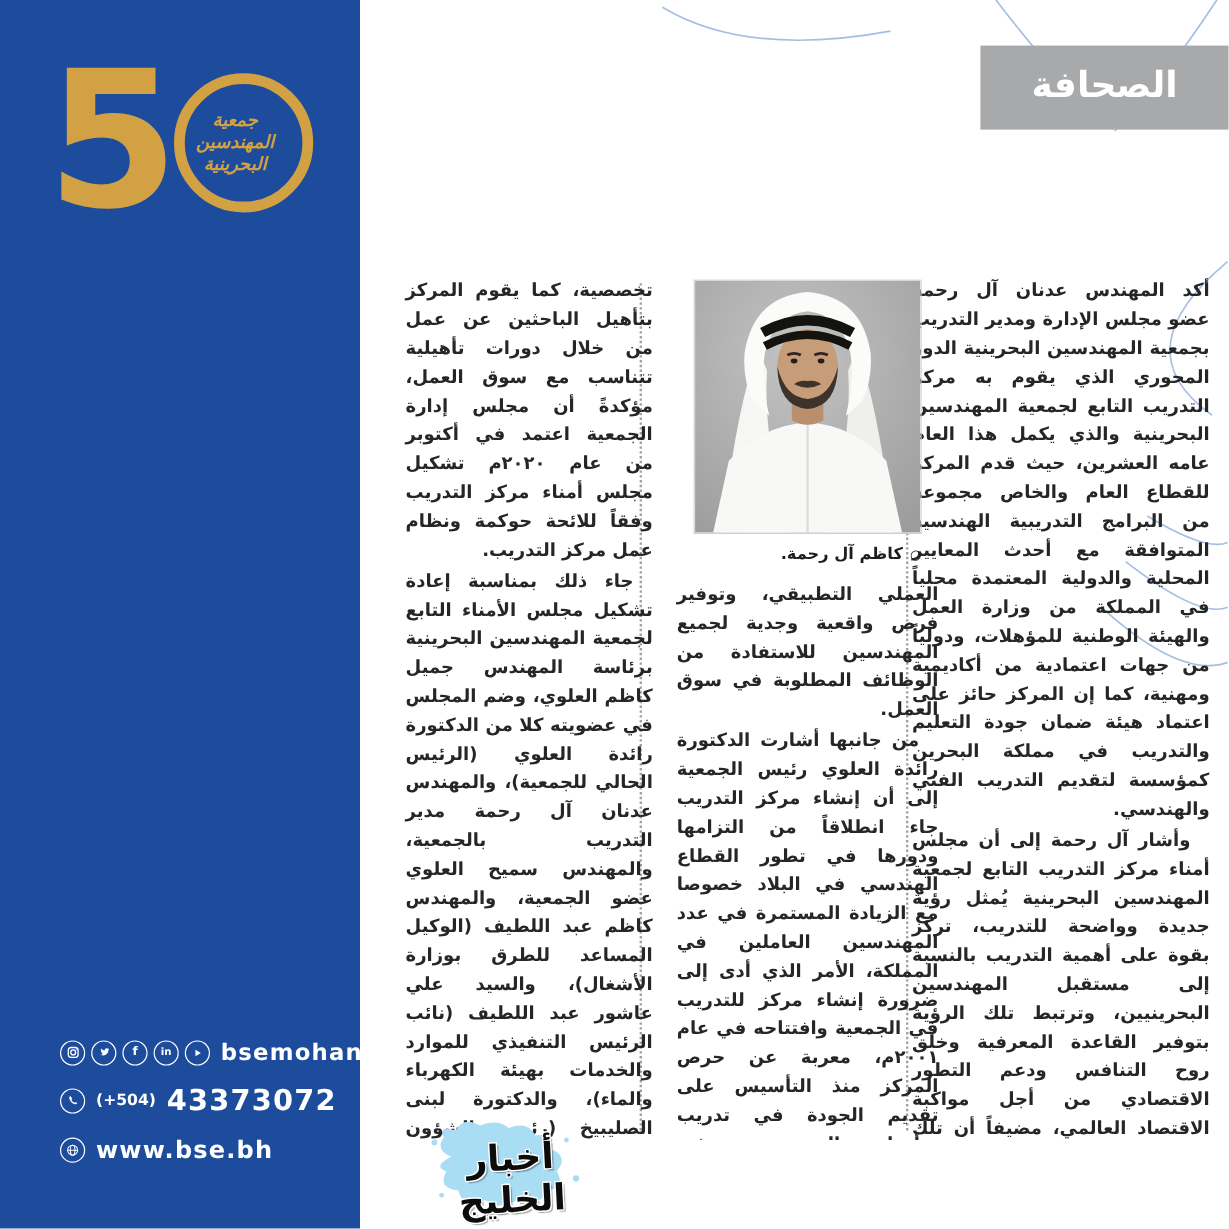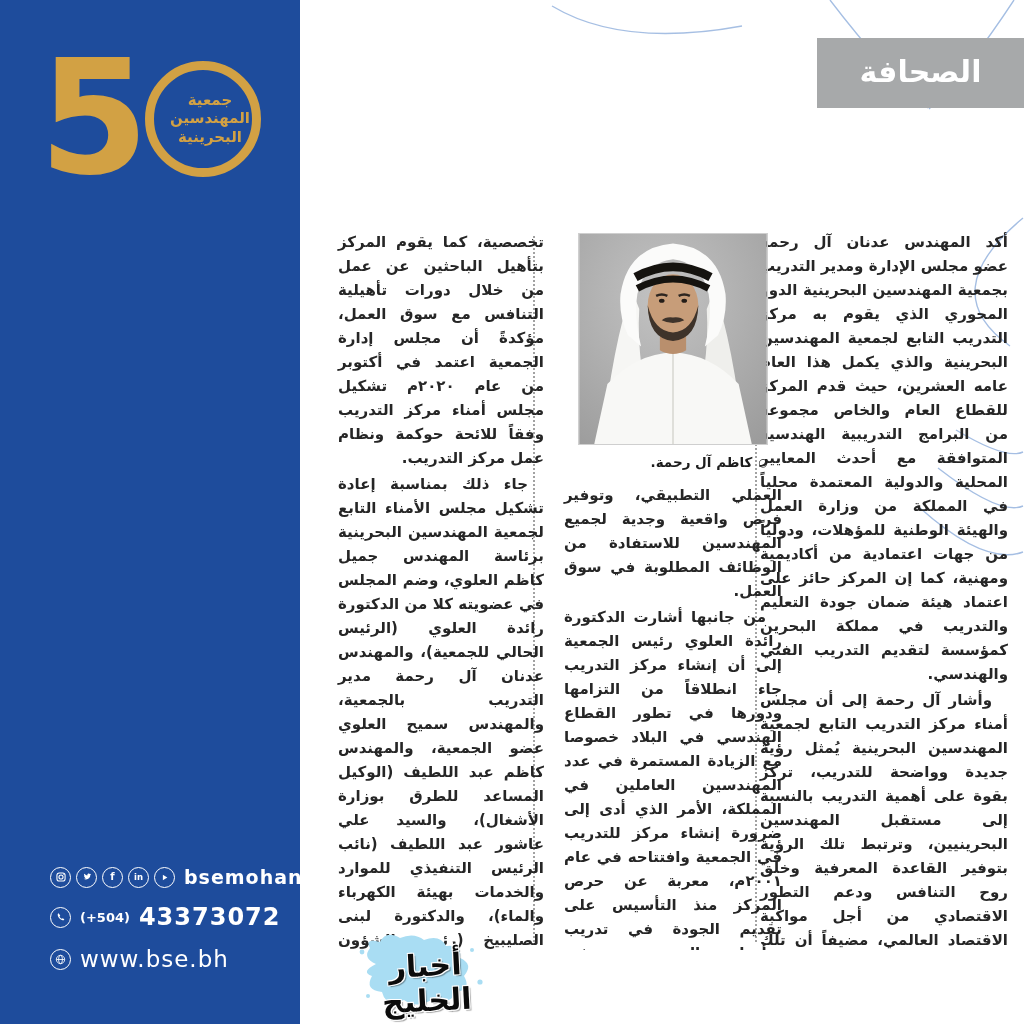--- a/index.html
+++ b/index.html
@@ -10,35 +10,35 @@
   html,body{background:#fff;}
   #page{position:relative;width:1024px;height:1024px;background:#ffffff;overflow:hidden;
         font-family:"DejaVu Sans",sans-serif;}
 
   
   .sidebar{position:absolute;left:0;top:0;width:300px;height:1024px;background:var(--sidebar_blue);}
   .logo-block{position:absolute;top:46px;left:0;width:300px;text-align:center;}
   .logo-row{display:flex;justify-content:center;align-items:center;}
   .digit5{font-size:158px;font-weight:bold;color:var(--gold);line-height:.92;letter-spacing:-6px;}
   .ring{width:116px;height:116px;border:9px solid var(--gold);border-radius:50%;
-        display:flex;align-items:center;justify-content:flex-end;margin-left:2px;}
+        display:flex;align-items:center;justify-content:flex-start;margin-left:2px;font-style:italic;}
   .ring-inner{font-size:15px;font-weight:bold;color:var(--gold);line-height:1.25;width:84px;text-align:center;}
   .tagline{margin-top:10px;font-size:21px;font-weight:bold;color:var(--gold);letter-spacing:3px;}
 
   .contact{position:absolute;left:50px;top:866px;display:flex;flex-direction:column;gap:15px;color:#fff;}
   .crow{display:flex;align-items:center;gap:9px;}
   .icons{display:flex;gap:5px;align-items:center;}
   .sicon{width:21px;height:21px;border:1.6px solid #fff;border-radius:50%;
          display:flex;align-items:center;justify-content:center;color:#fff;
          font-weight:bold;font-size:10px;line-height:1;flex:0 0 auto;}
   .sicon svg{display:block;}
   .handle{font-size:19px;font-weight:bold;letter-spacing:1px;}
   .prefix{font-size:13px;font-weight:bold;}
   .phone{font-size:24px;font-weight:bold;letter-spacing:1px;}
-  .site{font-size:23px;font-weight:normal;letter-spacing:1px;}
+  .site{font-size:20px;font-weight:bold;letter-spacing:1px;}
 
   
   .curves{position:absolute;inset:0;pointer-events:none;}
 
   
   .badge{position:absolute;right:0;top:38px;width:207px;height:70px;background:var(--badge_gray);
          display:flex;align-items:center;justify-content:center;}
   .badge span{color:#fff;font-size:30px;font-weight:bold;padding-bottom:4px;}
 
   
@@ -201,21 +201,21 @@
       </div>
       <div class="caption">
         <span class="cap-marker">○</span>
         <span>كاظم آل رحمة.</span>
       </div>
       <p>العملي التطبيقي، وتوفير فرص واقعية وجدية لجميع المهندسين للاستفادة من الوظائف المطلوبة في سوق العمل.</p>
       <p class="indent">من جانبها أشارت الدكتورة رائدة العلوي رئيس الجمعية إلى أن إنشاء مركز التدريب جاء انطلاقاً من التزامها ودورها في تطور القطاع الهندسي في البلاد خصوصا مع الزيادة المستمرة في عدد المهندسين العاملين في المملكة، الأمر الذي أدى إلى ضرورة إنشاء مركز للتدريب في الجمعية وافتتاحه في عام ٢٠٠١م، معربة عن حرص المركز منذ التأسيس على تقديم الجودة في تدريب وتأهيل المهندسين في القطاع العام والقطاع الخاص من خلال دروات تدريبية</p>
     </div>
 
     <div class="col col-left">
-      <p>تخصصية، كما يقوم المركز بتأهيل الباحثين عن عمل من خلال دورات تأهيلية التنافس مع سوق العمل، مؤكدةً أن مجلس إدارة الجمعية اعتمد في أكتوبر من عام ٢٠٢٠م تشكيل مجلس أمناء مركز التدريب وفقاً للائحة حوكمة ونظام عمل مركز التدريب.</p>
+      <p>تخصصية، كما يقوم المركز بتأهيل الباحثين عن عمل من خلال دورات تأهيلية تتناسب مع سوق العمل، مؤكدةً أن مجلس إدارة الجمعية اعتمد في أكتوبر من عام ٢٠٢٠م تشكيل مجلس أمناء مركز التدريب وفقاً للائحة حوكمة ونظام عمل مركز التدريب.</p>
       <p class="indent">جاء ذلك بمناسبة إعادة تشكيل مجلس الأمناء التابع لجمعية المهندسين البحرينية برئاسة المهندس جميل كاظم العلوي، وضم المجلس في عضويته كلا من الدكتورة رائدة العلوي (الرئيس الحالي للجمعية)، والمهندس عدنان آل رحمة مدير التدريب بالجمعية، والمهندس سميح العلوي عضو الجمعية، والمهندس كاظم عبد اللطيف (الوكيل المساعد للطرق بوزارة الأشغال)، والسيد علي عاشور عبد اللطيف (نائب الرئيس التنفيذي للموارد والخدمات بهيئة الكهرباء والماء)، والدكتورة لبنى الصليبيخ (رئيس الشؤون الإدارية والبعثات لدى شركة نفط البحرين بابكو)، السيد خليل سهيل (مدير عمليات المسبك الرابع بشركة ألمنيوم البحرين ألبا)، والدكتور أحمد بوجيري (مراقب التدريب والتطوير بشركة الخليج لصناعة البتروكيماويات).</p>
     </div>
   </div>
 
   <div class="nplogo">
     <svg width="148" height="86" viewBox="0 0 148 86">
       <path fill="#a9ddf3" d="M24,34 Q10,28 18,18 Q12,8 28,12 Q34,0 48,8 Q62,2 72,10 Q88,4 94,16 Q110,14 108,28 Q122,34 112,46 Q120,60 104,62 Q98,76 82,68 Q66,80 52,70 Q34,78 30,62 Q12,60 20,46 Q8,42 24,34 Z"></path>
       <circle cx="10" cy="22" r="2.4" fill="#a9ddf3"></circle>
       <circle cx="120" cy="20" r="2" fill="#a9ddf3"></circle>
       <circle cx="128" cy="52" r="2.6" fill="#a9ddf3"></circle>

